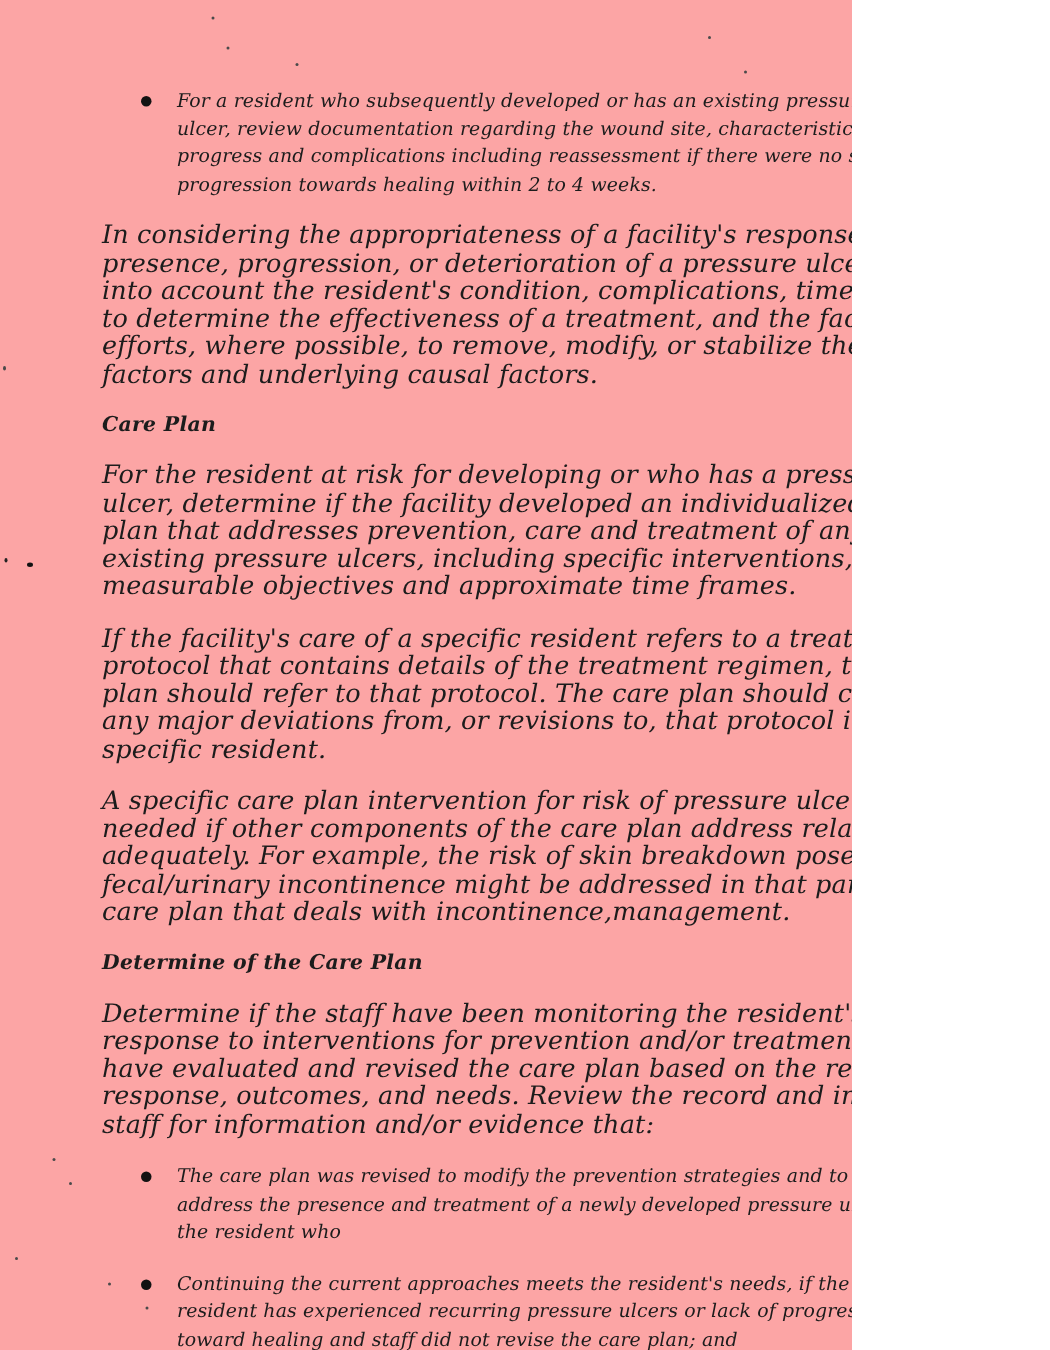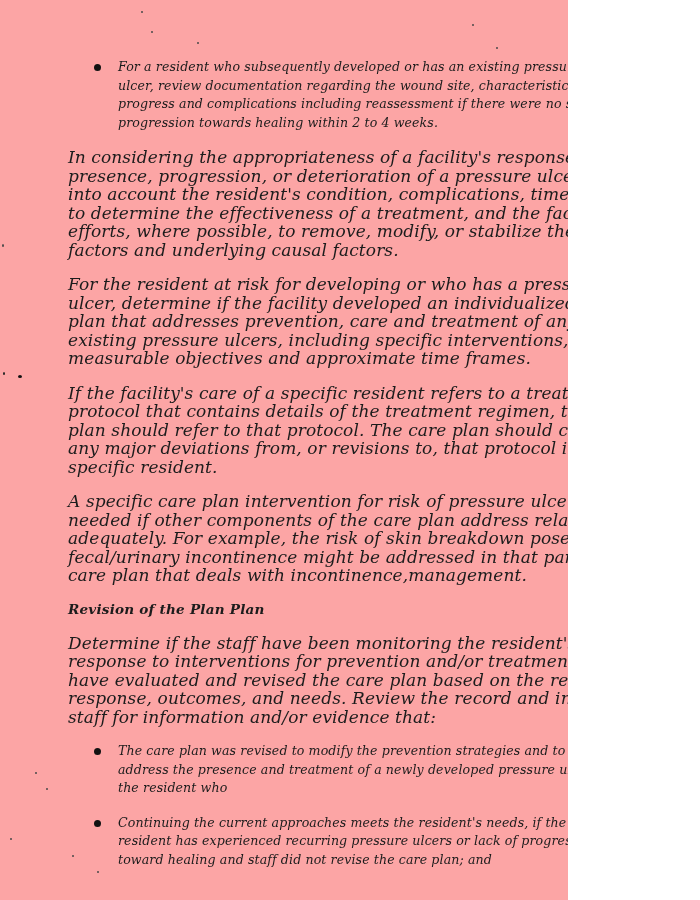--- a/index.html
+++ b/index.html
@@ -102,29 +102,30 @@
 
   <div class="content">
 
     <div class="bullet-item">
       <span class="bullet-dot"></span>
       <div class="bullet-text">For a resident who subsequently developed or has an existing pressure ulcer, review documentation regarding the wound site, characteristics, progress and complications including reassessment if there were no signs of progression towards healing within 2 to 4 weeks.</div>
     </div>
 
     <p class="para">In considering the appropriateness of a facility's response to the presence, progression, or deterioration of a pressure ulcer, take into account the resident's condition, complications, time needed to determine the effectiveness of a treatment, and the facility's efforts, where possible, to remove, modify, or stabilize the risk factors and underlying causal factors.</p>
 
+    <h3 class="heading">Care Plan</h3>
 
     <p class="para">For the resident at risk for developing or who has a pressure ulcer, determine if the facility developed an individualized care plan that addresses prevention, care and treatment of any existing pressure ulcers, including specific interventions, measurable objectives and approximate time frames.</p>
 
     <p class="para">If the facility's care of a specific resident refers to a treatment protocol that contains details of the treatment regimen, the care plan should refer to that protocol. The care plan should clarify any major deviations from, or revisions to, that protocol in a specific resident.</p>
 
     <p class="para">A specific care plan intervention for risk of pressure ulcers is not needed if other components of the care plan address related risks adequately. For example, the risk of skin breakdown posed by fecal/urinary incontinence might be addressed in that part of the care plan that deals with incontinence,management.</p>
 
 
-    <h3 class="heading">Revision of the Plan Plan</h3>
+    <h3 class="heading">Determine of the Care Plan</h3>
 
     <p class="para">Determine if the staff have been monitoring the resident's response to interventions for prevention and/or treatment and have evaluated and revised the care plan based on the resident's response, outcomes, and needs.  Review the record and interview staff for information and/or evidence that:</p>
 
     <div class="bullet-item">
       <span class="bullet-dot"></span>
       <div class="bullet-text">The care plan was revised to modify the prevention strategies and to address the presence and treatment of a newly developed pressure ulcer, for the resident who</div>
     </div>
 
     <div class="bullet-item">
       <span class="bullet-dot"></span>

